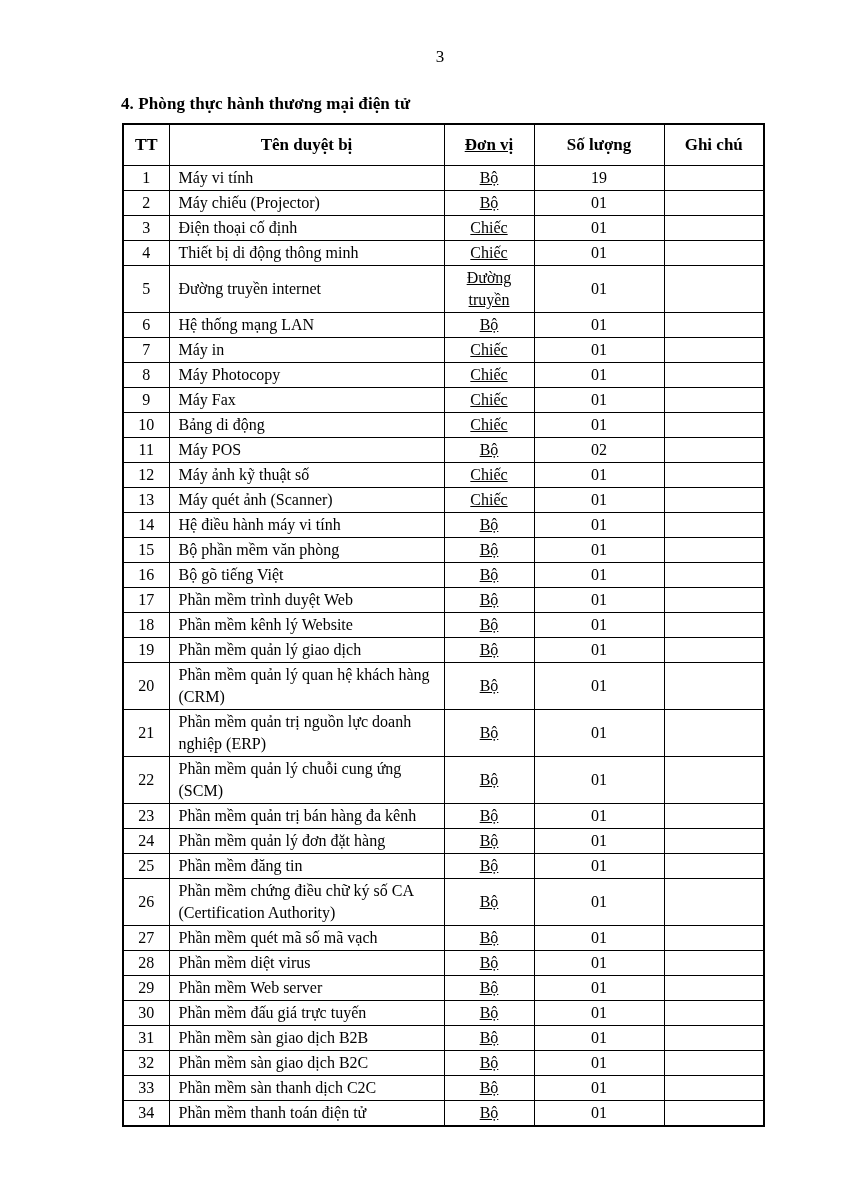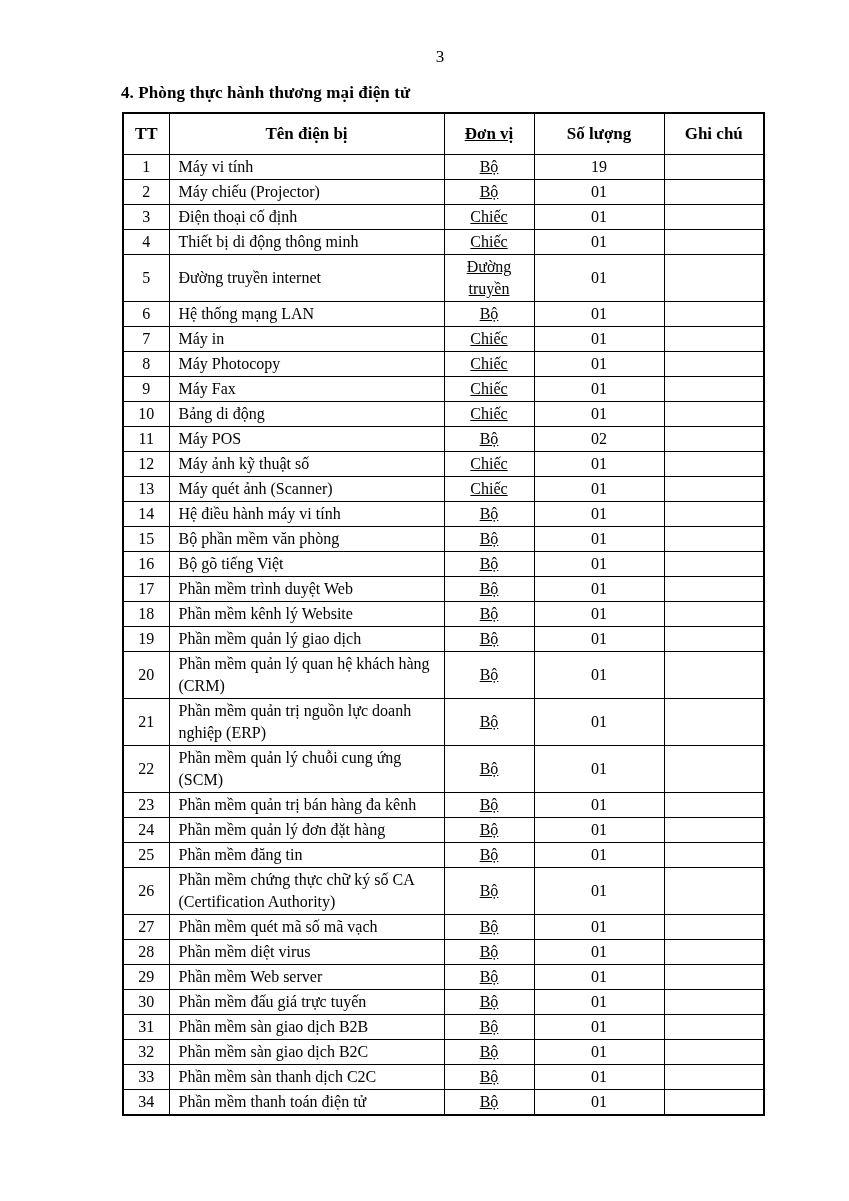--- a/index.html
+++ b/index.html
@@ -17,21 +17,21 @@
     overflow: hidden;
   }
   .page-number {
     margin-left: 120px;
     width: 640px;
     text-align: center;
     font-size: 17px;
     line-height: 17px;
   }
   .heading {
-    margin: 18px 0 9px 121px;
+    margin: 29px 0 9px 121px;
     font-size: 17px;
     font-weight: bold;
     letter-spacing: 0.1px;
   }
   table.equip-table {
     border-collapse: collapse;
     table-layout: fixed;
     margin-left: 122px;
     width: 625px;
     border: 2px solid #000000;
@@ -68,21 +68,21 @@
 
 <div class="page">
   <div class="page-number">3</div>
 
   <div class="heading">4. Phòng thực hành thương mại điện tử</div>
 
   <table class="equip-table">
     <thead>
       <tr>
         <th class="col-tt">TT</th>
-        <th class="col-name">Tên điện bị</th>
+        <th class="col-name">Tên duyệt bị</th>
         <th class="col-unit">Đơn vị</th>
         <th class="col-qty">Số lượng</th>
         <th class="col-note">Ghi chú</th>
       </tr>
     </thead>
     <tbody>
         <tr>
           <td class="col-tt">1</td>
           <td class="col-name">Máy vi tính</td>
           <td class="col-unit">Bộ</td>
@@ -253,21 +253,21 @@
         </tr>
         <tr>
           <td class="col-tt">25</td>
           <td class="col-name">Phần mềm đăng tin</td>
           <td class="col-unit">Bộ</td>
           <td class="col-qty">01</td>
           <td class="col-note"></td>
         </tr>
         <tr>
           <td class="col-tt">26</td>
-          <td class="col-name">Phần mềm chứng thực chữ ký số CA (Certification Authority)</td>
+          <td class="col-name">Phần mềm chứng điều chữ ký số CA (Certification Authority)</td>
           <td class="col-unit">Bộ</td>
           <td class="col-qty">01</td>
           <td class="col-note"></td>
         </tr>
         <tr>
           <td class="col-tt">27</td>
           <td class="col-name">Phần mềm quét mã số mã vạch</td>
           <td class="col-unit">Bộ</td>
           <td class="col-qty">01</td>
           <td class="col-note"></td>

